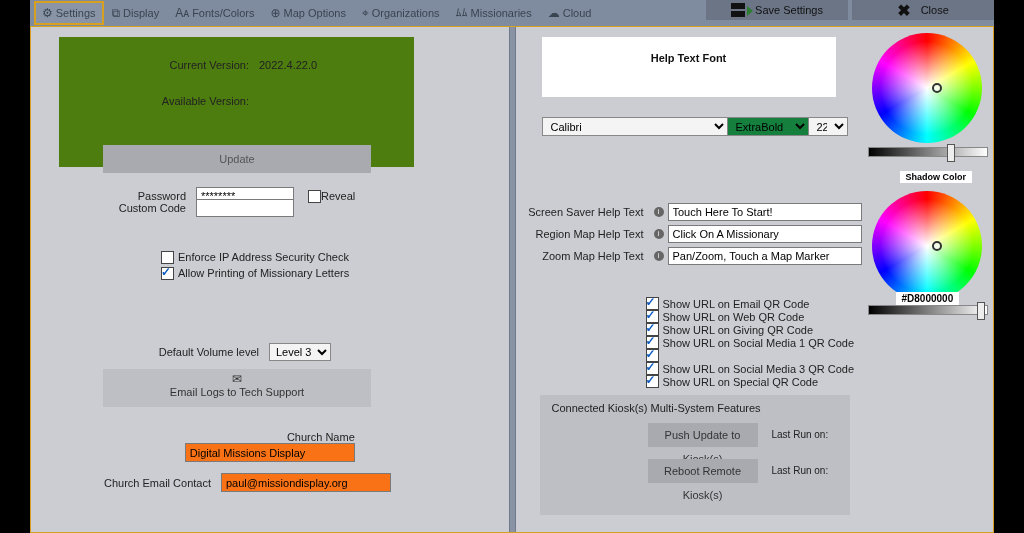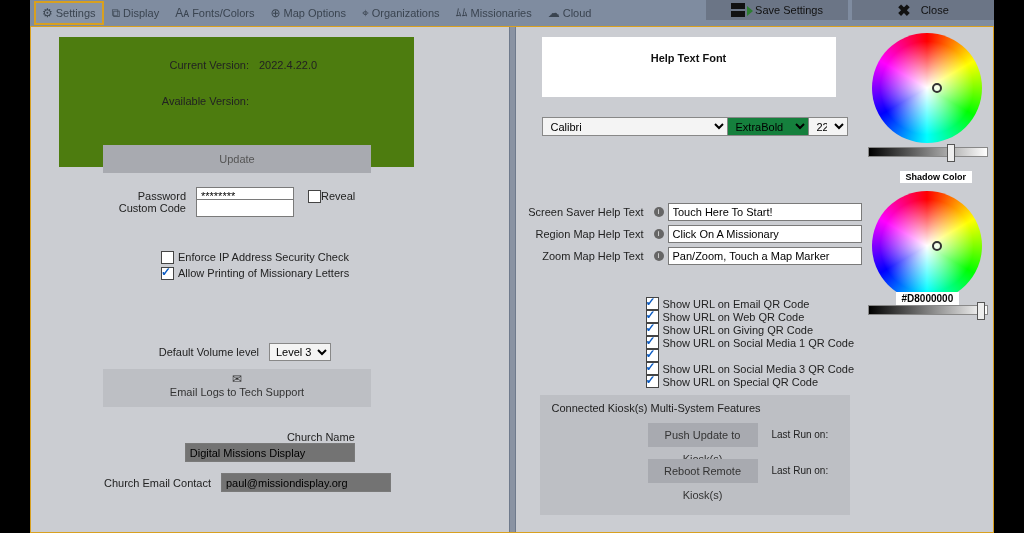--- a/index.html
+++ b/index.html
@@ -208,21 +208,21 @@
   .btn-wide2 .env { display:block; margin-top:3px; font-size:12px; }
   .btn-wide2 span:last-child { display:block; margin-top:0; }
 
   .cn-row { position:absolute; left:0; top:404px; width:100%;flex-direction:column; }
   .cn-row .lblR { width: 180px; }
   .ce-row { position:absolute; left:0; top:446px; width:100%; }
   .ce-row .lblR { width: 180px; }
   .txt-long {
     width: 170px; height: 19px;
     border: 1px solid #7a7a7a;
-    background: #737373;
+    background: #f97316;
     padding: 0 4px;
     font-size: 11px;
   }
 
   
   .ht-box {
     position: absolute;
     left: 26px; top: 10px;
     width: 294px; height: 60px;
     background: #fff;

